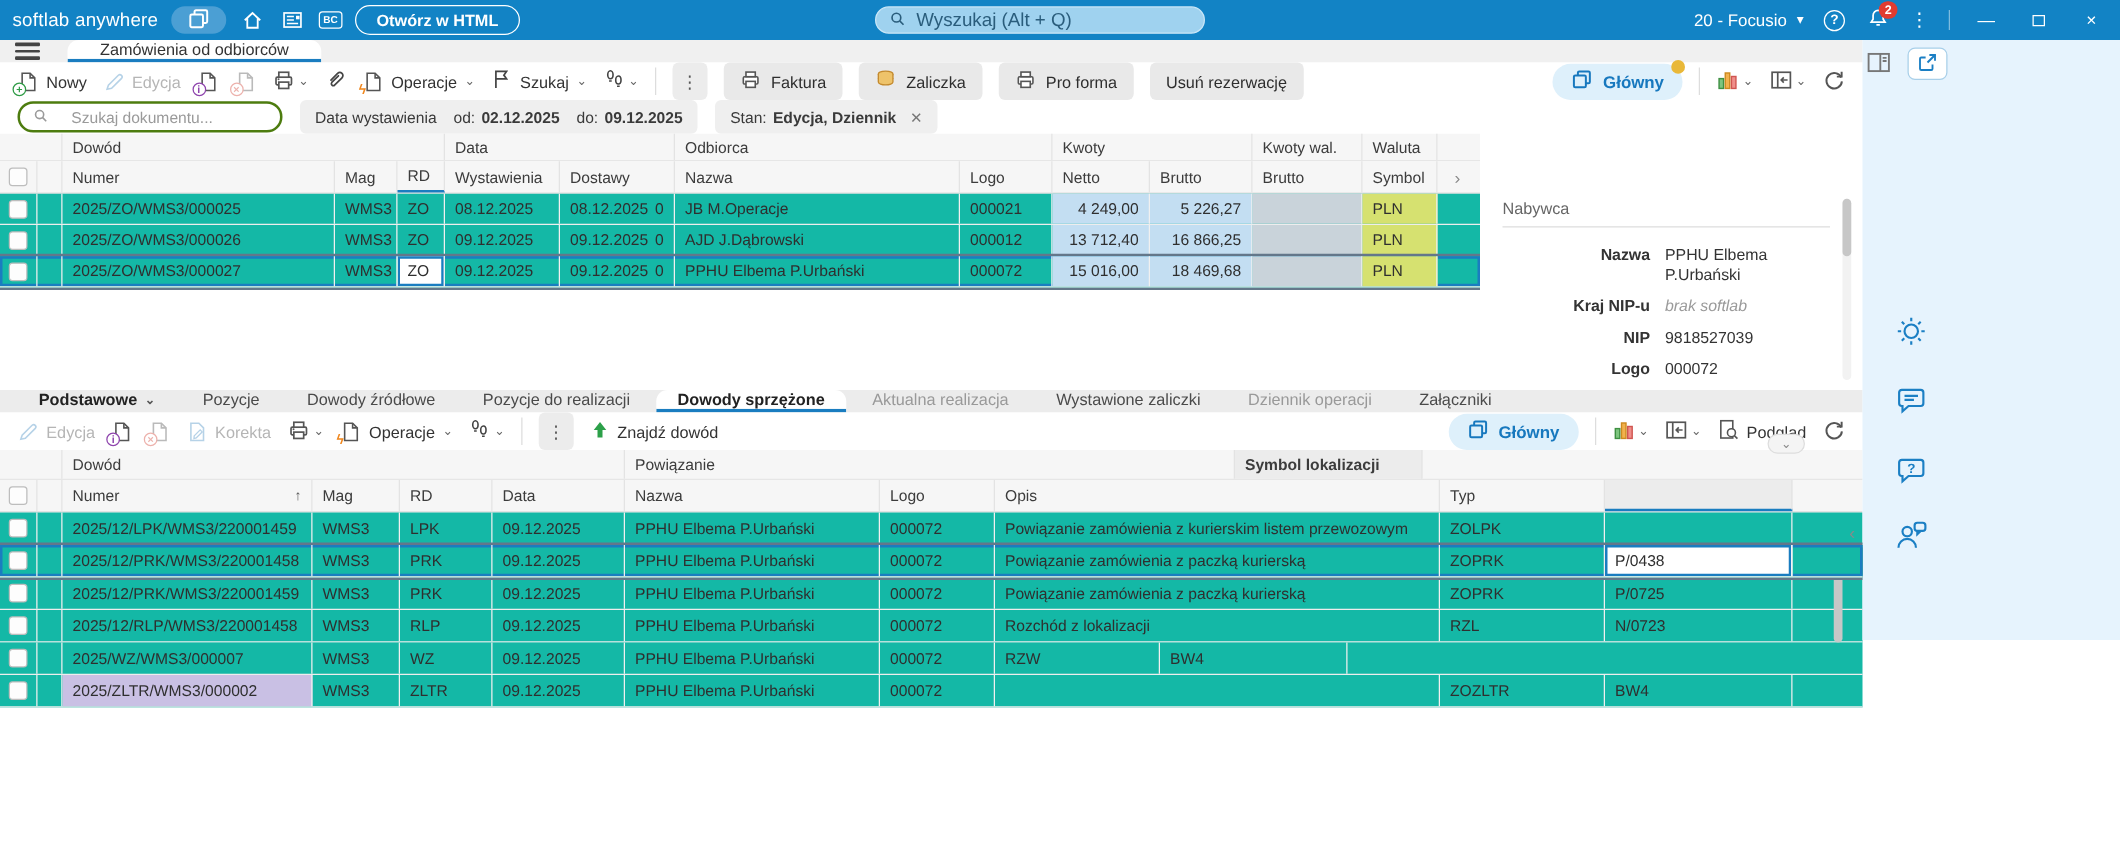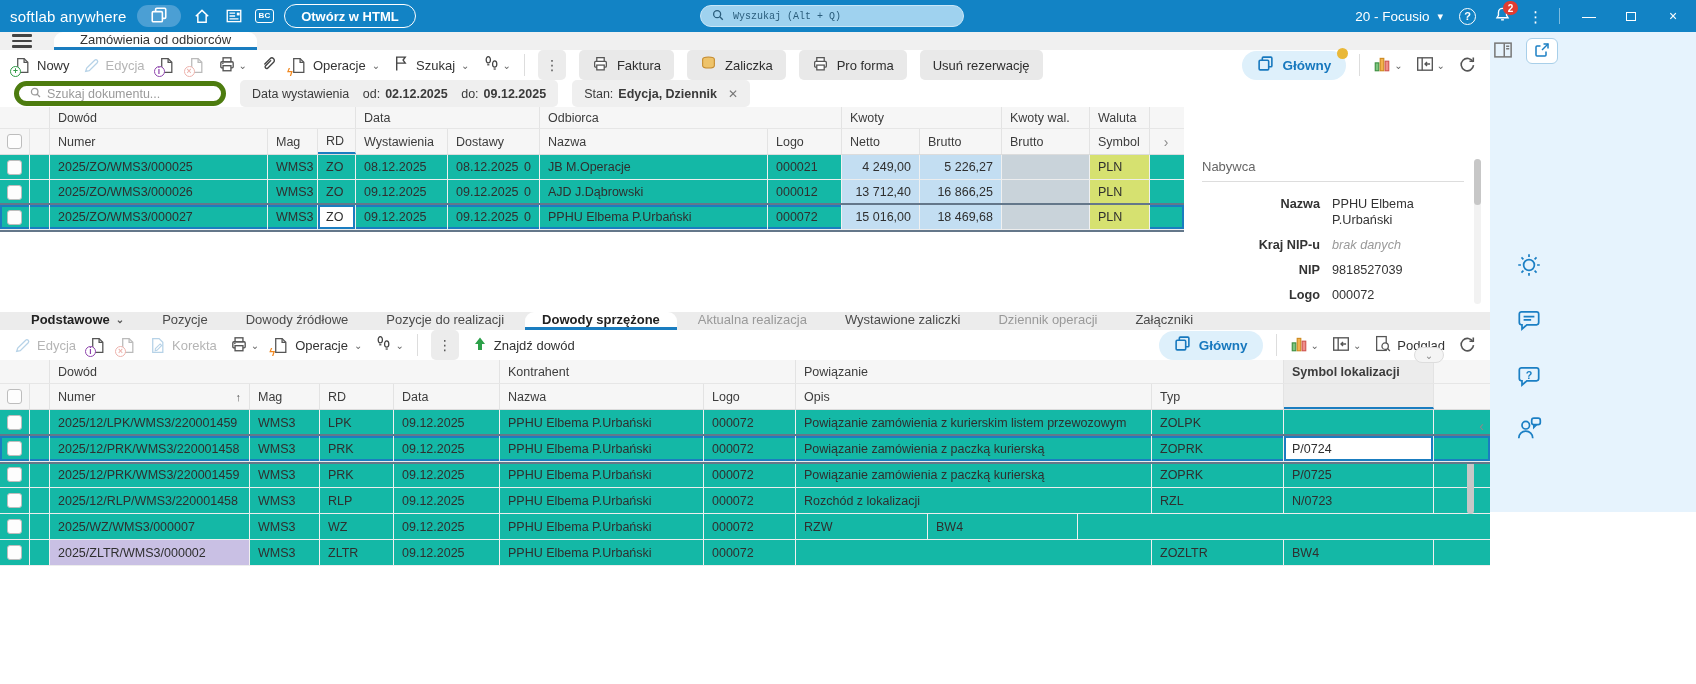--- a/index.html
+++ b/index.html
@@ -7,21 +7,21 @@
   body{width:1696px;height:684px;font-family:"Liberation Sans",sans-serif;font-size:13px;color:#333;background:#fff;overflow:hidden}
 
   
   .titlebar{height:32px;background:#1283c5;display:flex;align-items:center;color:#fff;padding:0 10px;gap:10px;position:relative}
   .brand{font-size:15px;letter-spacing:.2px;white-space:nowrap}
   .ws-pill{background:#4b9fd4;border-radius:12px;width:44px;height:22px;display:flex;align-items:center;justify-content:center}
   .tb-ic{width:22px;height:22px;display:flex;align-items:center;justify-content:center}
   .bc-box{border:1.3px solid #fff;border-radius:3px;font-size:8px;font-weight:bold;padding:2px 3px;line-height:1}
   .open-html{border:1.6px solid #fff;border-radius:14px;height:24px;padding:0 16px;display:flex;align-items:center;font-weight:bold;font-size:13px;white-space:nowrap}
   .t-search{position:absolute;left:700px;top:5px;width:264px;height:22px;background:#9fd2ef;border:1px solid #c9e6f7;border-radius:12px;display:flex;align-items:center;padding:0 10px;gap:6px}
-  .t-search input{border:none;background:transparent;outline:none;font-family:Liberation Mono, monospace;font-size:10px;color:#6d28d9;width:100%}
+  .t-search input{border:none;background:transparent;outline:none;font-family:Liberation Sans, sans-serif;font-size:15px;color:#6d28d9;width:100%}
   .t-search input::placeholder{color:#2a5d7c;opacity:1}
   .t-right{margin-left:auto;display:flex;align-items:center;gap:16px}
   .profile{display:flex;align-items:center;gap:8px;font-size:13.5px;white-space:nowrap}
   .chev{font-size:11px;line-height:1;color:inherit}
   .qmark{width:17px;height:17px;border:1.4px solid #fff;border-radius:50%;font-size:11px;font-weight:bold;display:flex;align-items:center;justify-content:center}
   .bell-wrap{position:relative;width:20px;height:20px;display:flex;align-items:center;justify-content:center}
   .badge{position:absolute;top:-5px;right:-6px;background:#e03c31;color:#fff;border-radius:8px;min-width:15px;height:14px;font-size:10px;font-weight:bold;display:flex;align-items:center;justify-content:center;padding:0 3px}
   .kebab{font-size:15px;letter-spacing:0;line-height:1}
   .t-div{width:1px;height:16px;background:rgba(255,255,255,.45)}
   .winbtn{width:26px;height:20px;display:flex;align-items:center;justify-content:center;font-size:14px}
@@ -53,21 +53,21 @@
   .doc-ic{position:relative;width:17px;height:17px;display:inline-flex}
   .doc-badge{position:absolute;bottom:-3px;left:-4px;width:11px;height:11px;border-radius:50%;background:#fff;font-size:8.5px;font-weight:bold;display:flex;align-items:center;justify-content:center;line-height:1}
   .b-green{border:1.3px solid #2e9b45;color:#2e9b45}
   .b-purple{border:1.3px solid #8e44ad;color:#8e44ad}
   .b-red{border:1.3px solid #d23f31;color:#d23f31}
   .bolt{position:absolute;bottom:-4px;left:-3px;color:#f0871e;font-weight:bold;font-size:11px}
   .faded{opacity:.4}
 
   
   .filters{height:32px;display:flex;align-items:center;padding:0 14px;gap:14px}
-  .f-search{width:212px;height:25px;border:5px solid #4d7c0f;border-radius:13px;display:flex;padding:0 10px;gap:3px;background:#fff}
+  .f-search{width:212px;height:25px;border:2px solid #4d7c0f;border-radius:13px;display:flex;align-items:center;padding:0 10px;gap:16px;background:#fff}
   .f-search input{border:none;outline:none;background:transparent;font-family:"Liberation Sans",sans-serif;font-size:12.5px;width:100%;color:#444}
   .f-search input::placeholder{color:#9a9a9a;opacity:1}
   .chip{background:#efefef;border-radius:5px;height:27px;display:flex;align-items:center;padding:0 12px;gap:5px;font-size:12.5px;color:#3a3a3a;white-space:nowrap}
   .chip b{font-weight:bold}
   .chip .x{color:#777;margin-left:6px;font-size:12px;cursor:pointer}
 
   
   .grid1-wrap{height:226px;display:flex;position:relative}
   .hrow{display:flex;background:#f6f6f6}
   .hcell{display:flex;align-items:center;padding:0 8px;font-size:12.5px;color:#3c3c3c;border-right:1px solid #e3e3e3;height:100%;white-space:nowrap;overflow:hidden}
@@ -486,21 +486,21 @@
     <div class="panel">
       <div class="panel-title">Nabywca</div>
       <div>
 
       <div class="pfield">
             <span class="plabel">Nazwa</span>
             <span class="pvalue">PPHU Elbema P.Urbański</span>
           </div>
             <div class="pfield">
             <span class="plabel">Kraj NIP-u</span>
-            <span class="pvalue muted">brak danych</span>
+            <span class="pvalue muted">brak softlab</span>
           </div>
             <div class="pfield">
             <span class="plabel">NIP</span>
             <span class="pvalue">9818527039</span>
           </div>
             <div class="pfield">
             <span class="plabel">Logo</span>
             <span class="pvalue">000072</span>
           </div>
           </div>
@@ -665,21 +665,20 @@
               </svg></span>
       </span>
     </div>
   </div>
 
   <div class="grid2-wrap">
     <span class="collapse-pill">⌄</span>
     <div class="hrow groups" style="height:24px">
       <div class="hcell g2-lead"></div>
       <div class="hcell g2-dowod">Dowód</div>
-      <div class="hcell g2-kontr">Kontrahent</div>
       <div class="hcell g2-pow">Powiązanie</div>
       <div class="hcell g2-sym hl-col" style="font-weight:bold">Symbol lokalizacji</div>
     </div>
     <div class="hrow subs">
       <div class="hcell b-chk">
             <span class="checkbox"></span>
           </div>
       <div class="hcell b-ind"></div>
       <div class="hcell b-numer">
             <span>Numer</span>
@@ -717,21 +716,21 @@
             </div>
           <div class="cell b-ind"></div>
           <div class="cell b-numer">2025/12/PRK/WMS3/220001458</div>
           <div class="cell b-mag">WMS3</div>
           <div class="cell b-rd">PRK</div>
           <div class="cell b-data">09.12.2025</div>
           <div class="cell b-naz">PPHU Elbema P.Urbański</div>
           <div class="cell b-logo">000072</div>
           <div class="cell b-opis">Powiązanie zamówienia z paczką kurierską</div>
           <div class="cell b-typ">ZOPRK</div>
-          <div class="cell b-sym focus">P/0724</div>
+          <div class="cell b-sym focus">P/0438</div>
         </div>
           <div class="trow" style="height:26px">
           <div class="cell b-chk">
               <span class="checkbox"></span>
             </div>
           <div class="cell b-ind"></div>
           <div class="cell b-numer">2025/12/PRK/WMS3/220001459</div>
           <div class="cell b-mag">WMS3</div>
           <div class="cell b-rd">PRK</div>
           <div class="cell b-data">09.12.2025</div>

